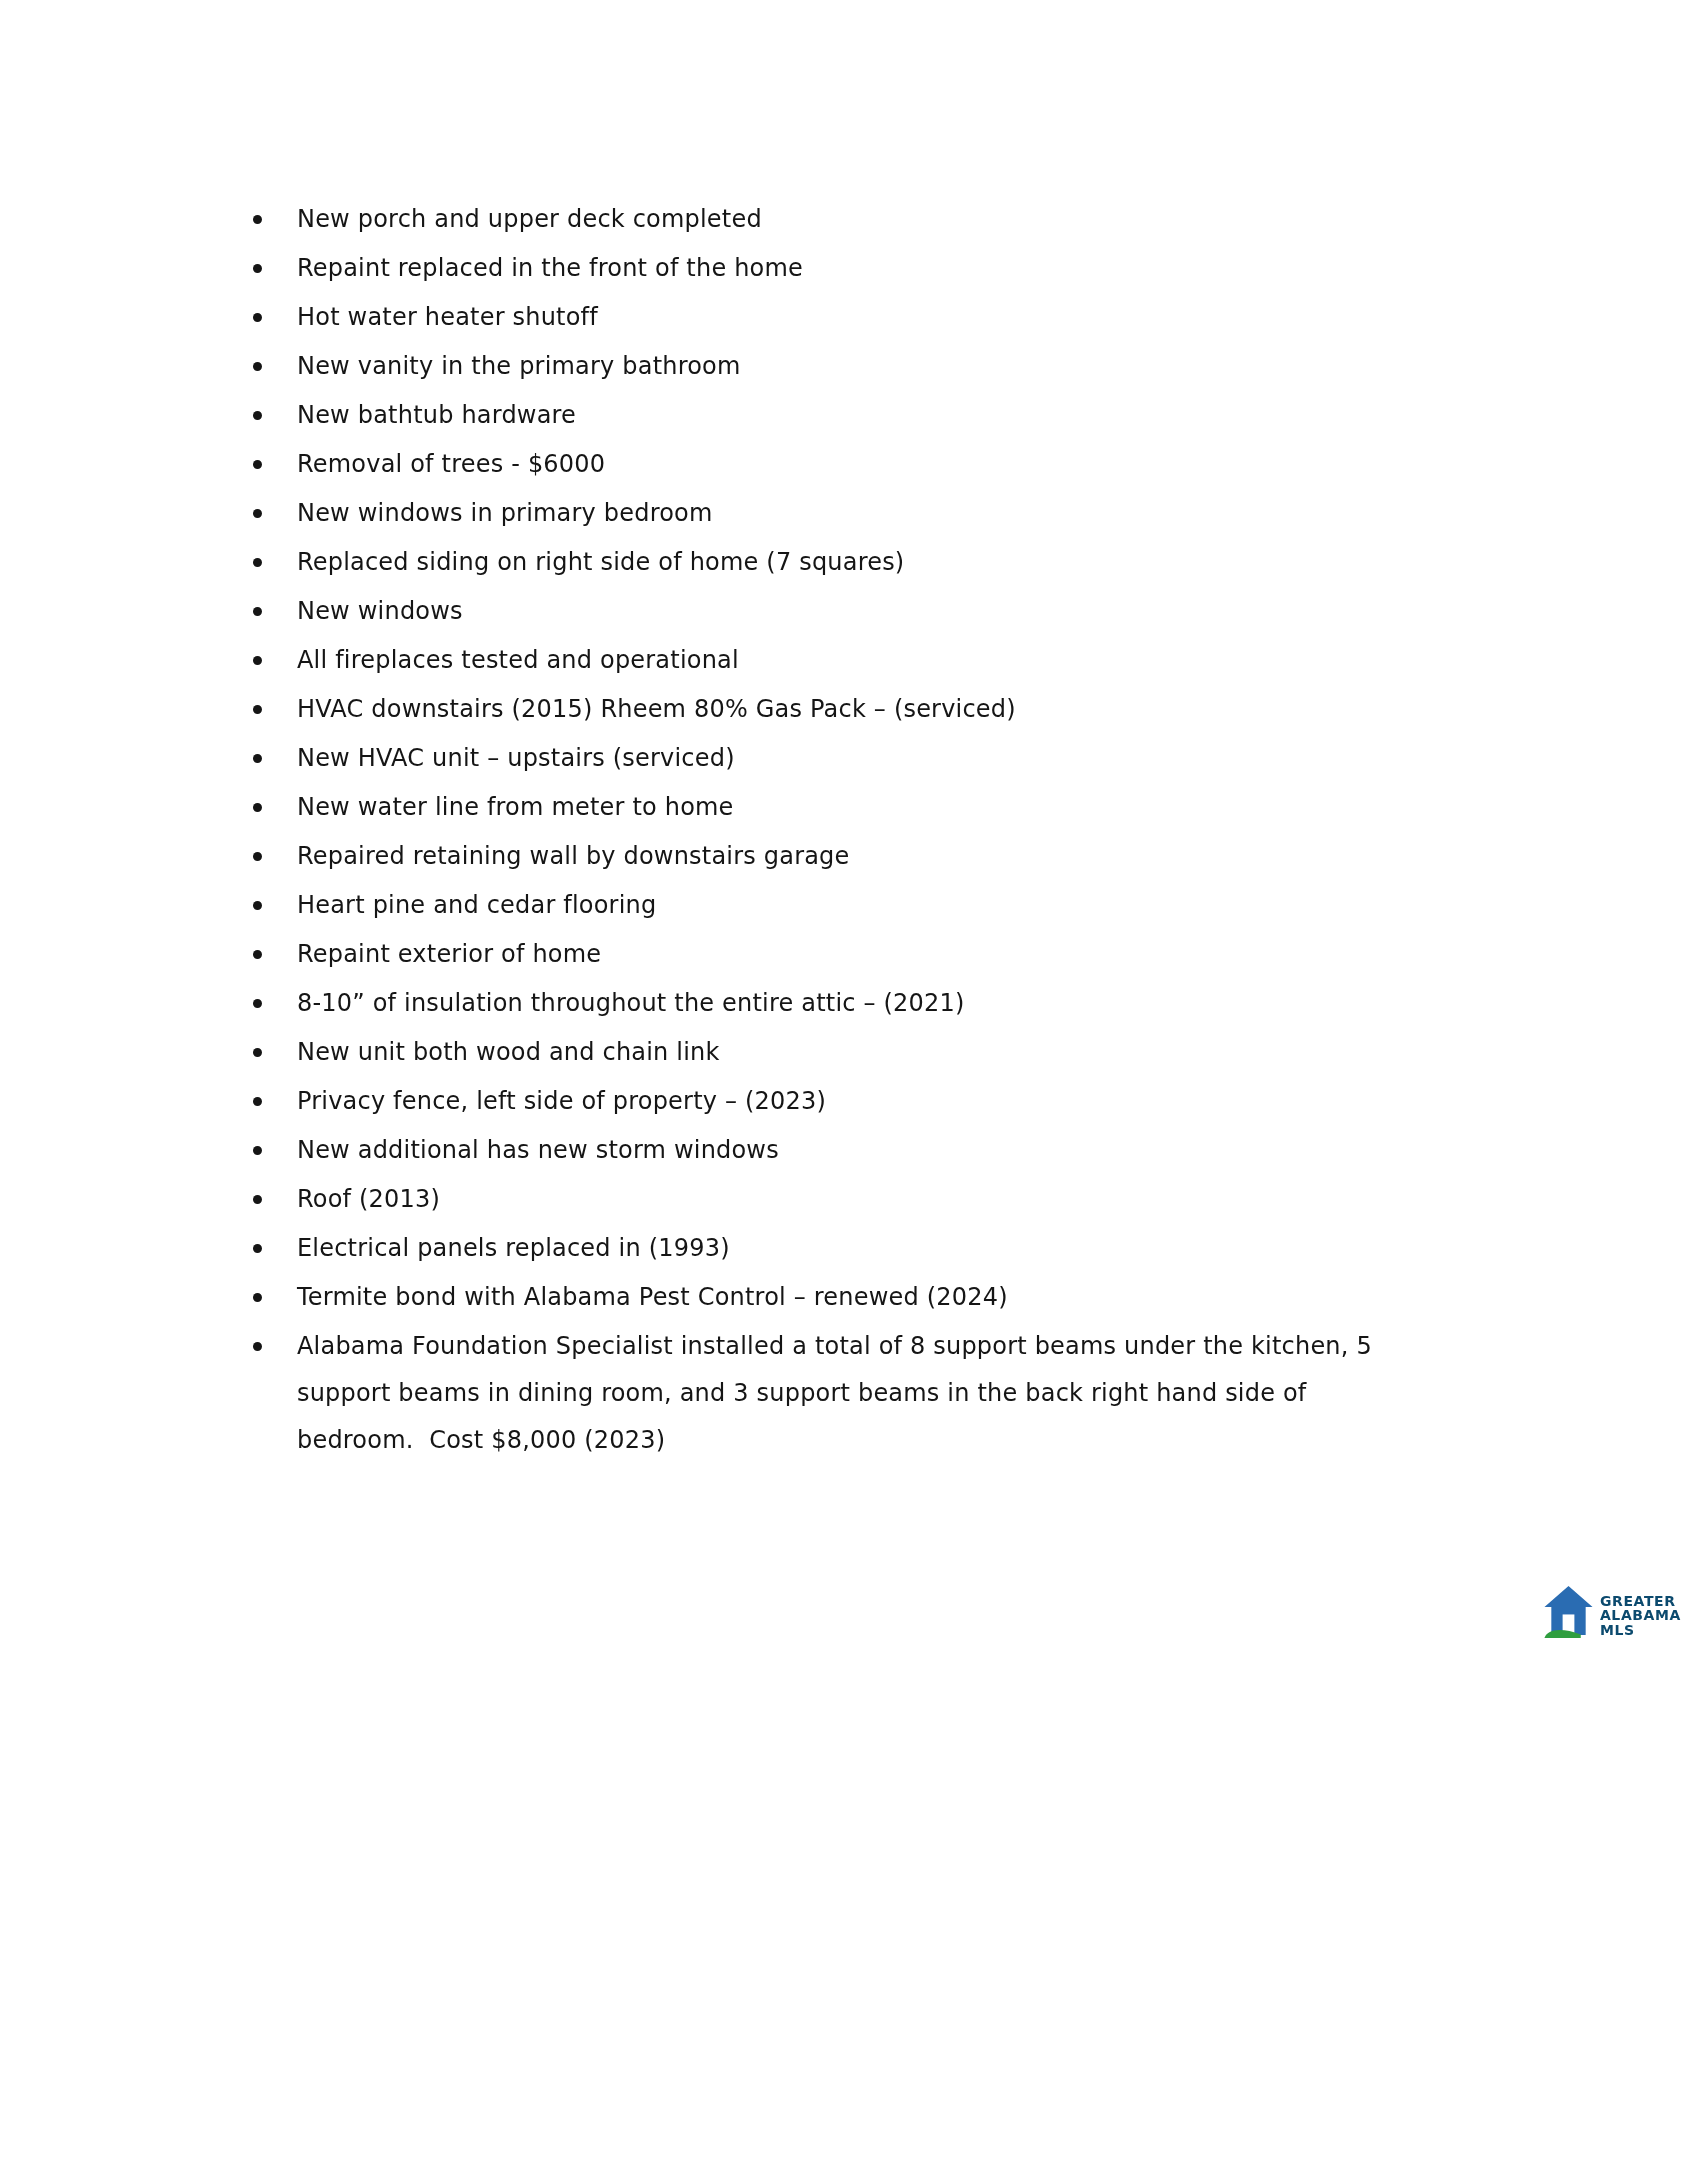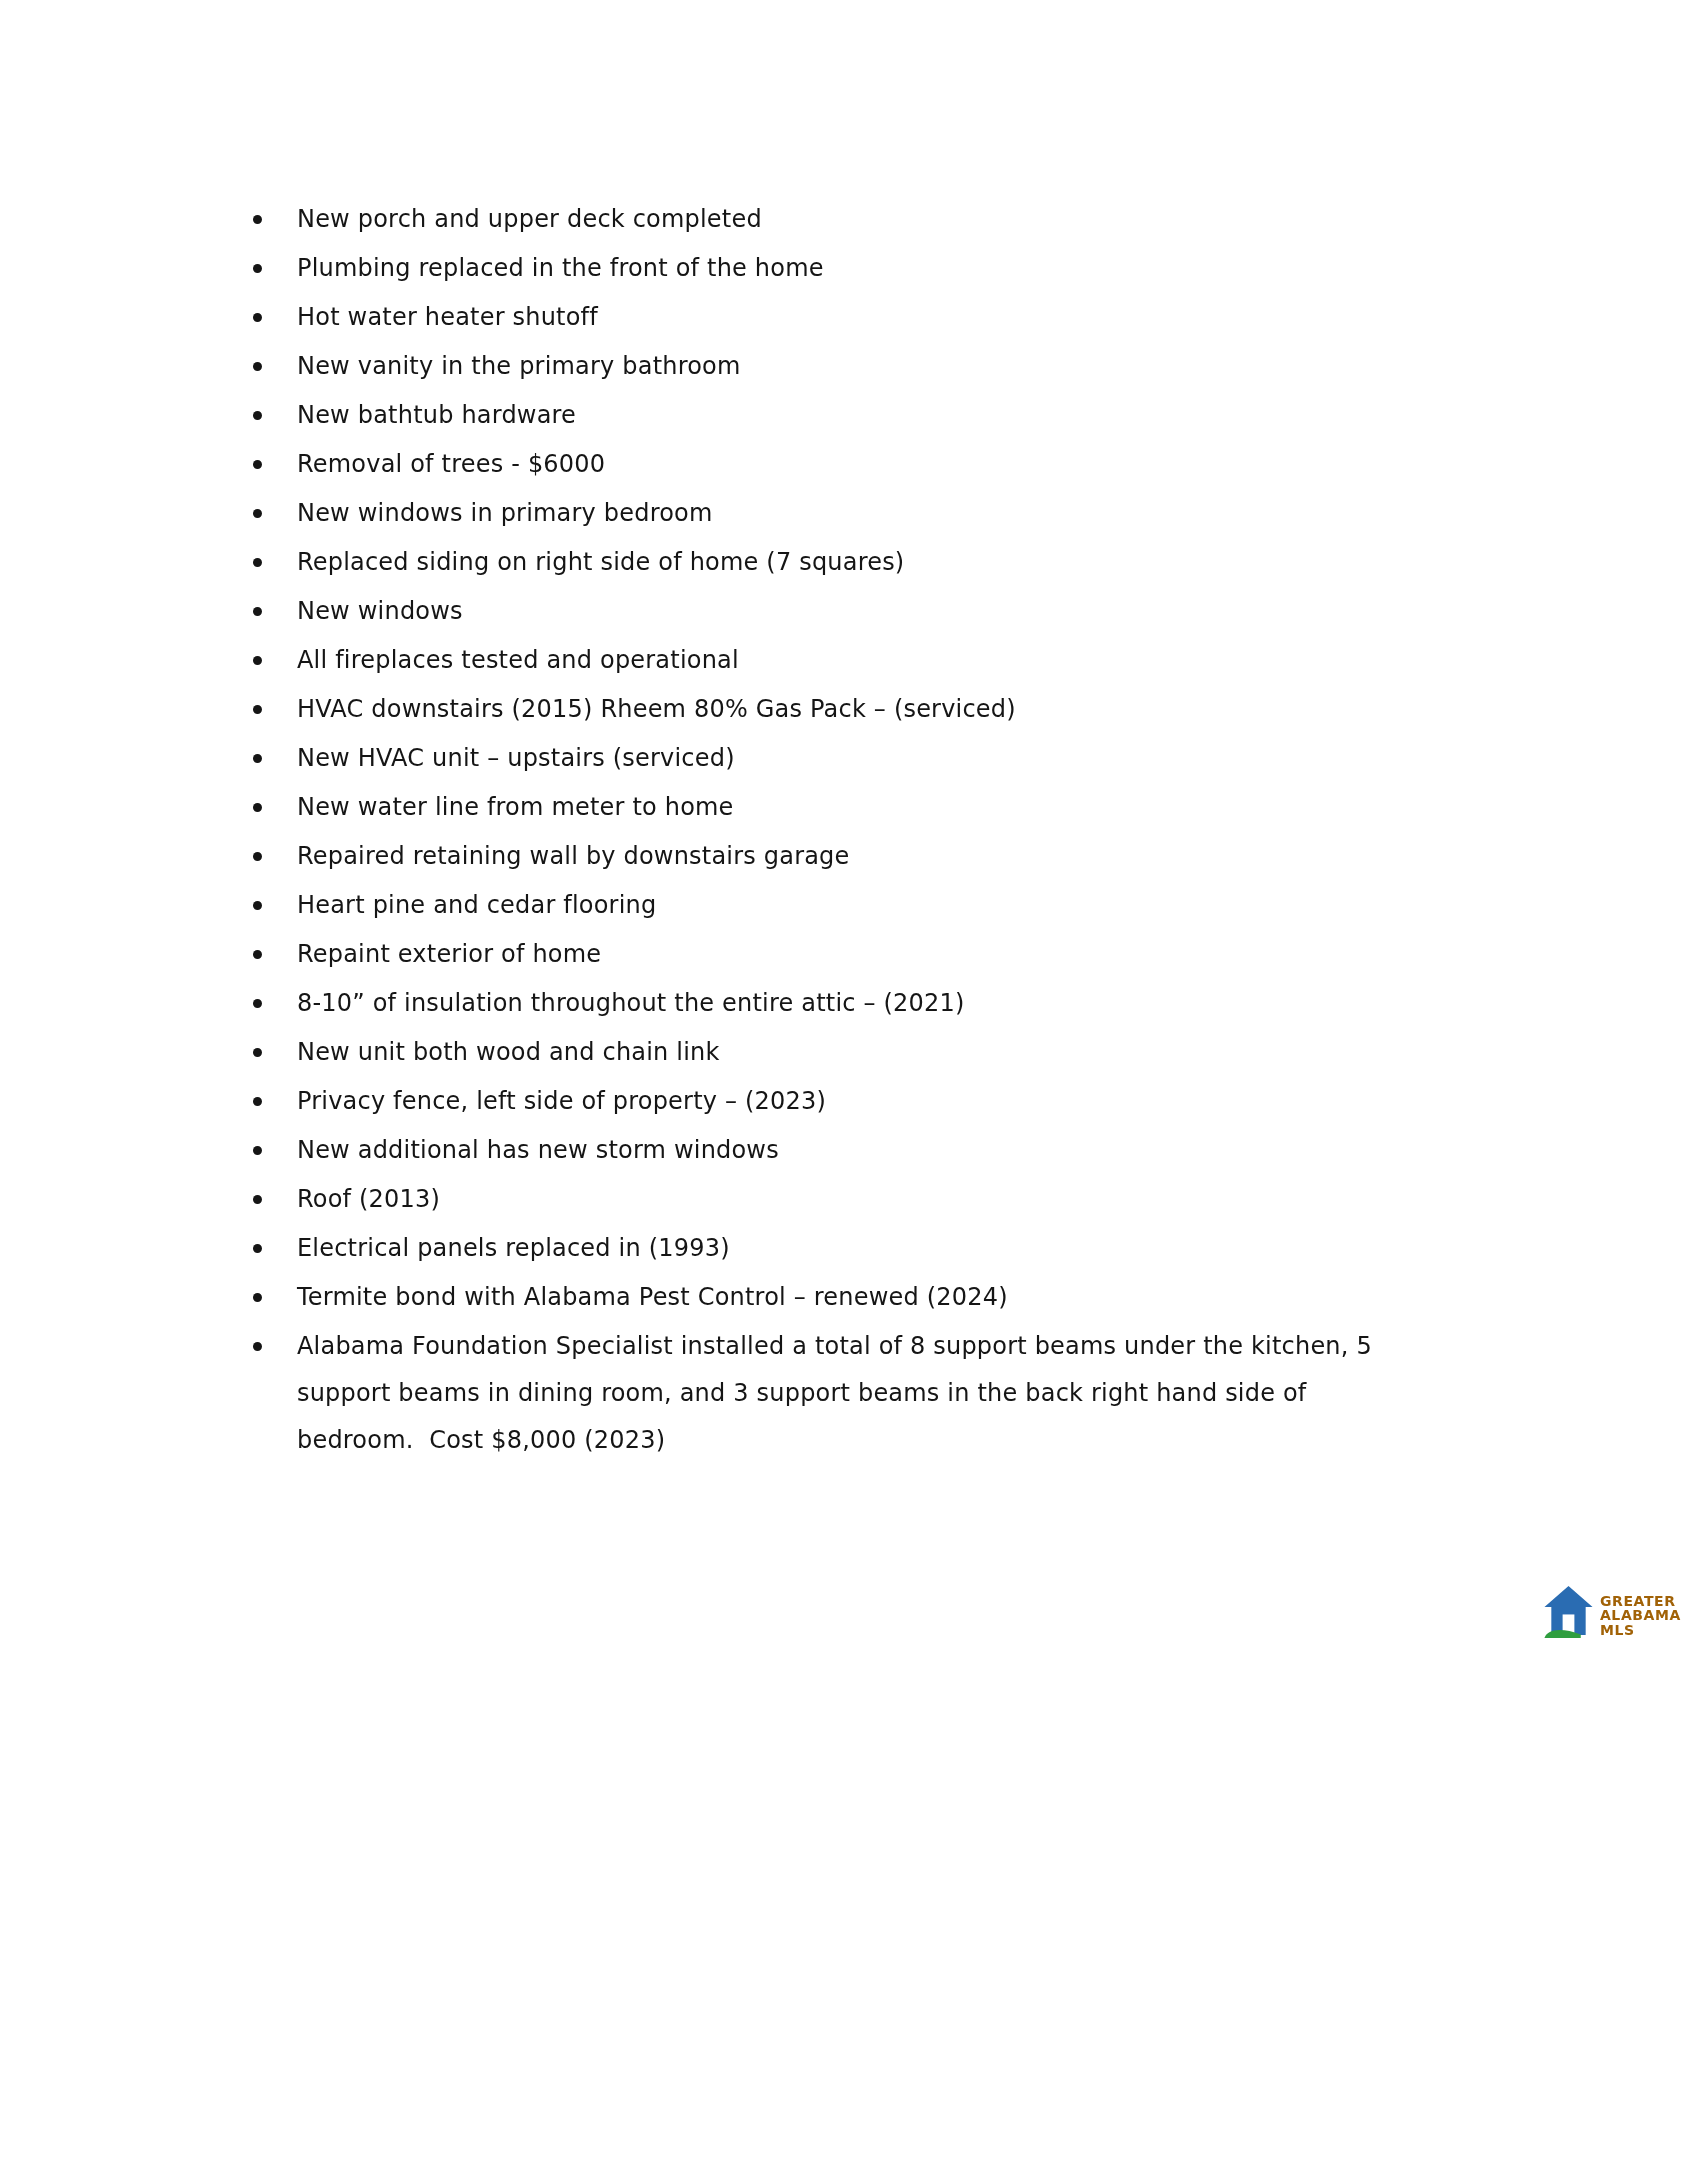--- a/index.html
+++ b/index.html
@@ -60,38 +60,38 @@
   }
   .house-icon {
     display: block;
     flex: 0 0 auto;
   }
   .logo-text {
     font-weight: bold;
     font-size: 14px;
     line-height: 14.4px;
     letter-spacing: 0.6px;
-    color: #a16207;
+    color: #0c4a6e;
     padding-bottom: 1px;
     white-space: nowrap;
   }
 </style>
 </head>
 <body>
 
 <div class="page">
 
   <ul class="bullet-list">
       <li>
       <span class="bullet"></span>
       <span class="item-text">New porch and upper deck completed</span>
     </li>
       <li>
       <span class="bullet"></span>
-      <span class="item-text">Plumbing replaced in the front of the home</span>
+      <span class="item-text">Repaint replaced in the front of the home</span>
     </li>
       <li>
       <span class="bullet"></span>
       <span class="item-text">Hot water heater shutoff</span>
     </li>
       <li>
       <span class="bullet"></span>
       <span class="item-text">New vanity in the primary bathroom</span>
     </li>
       <li>

